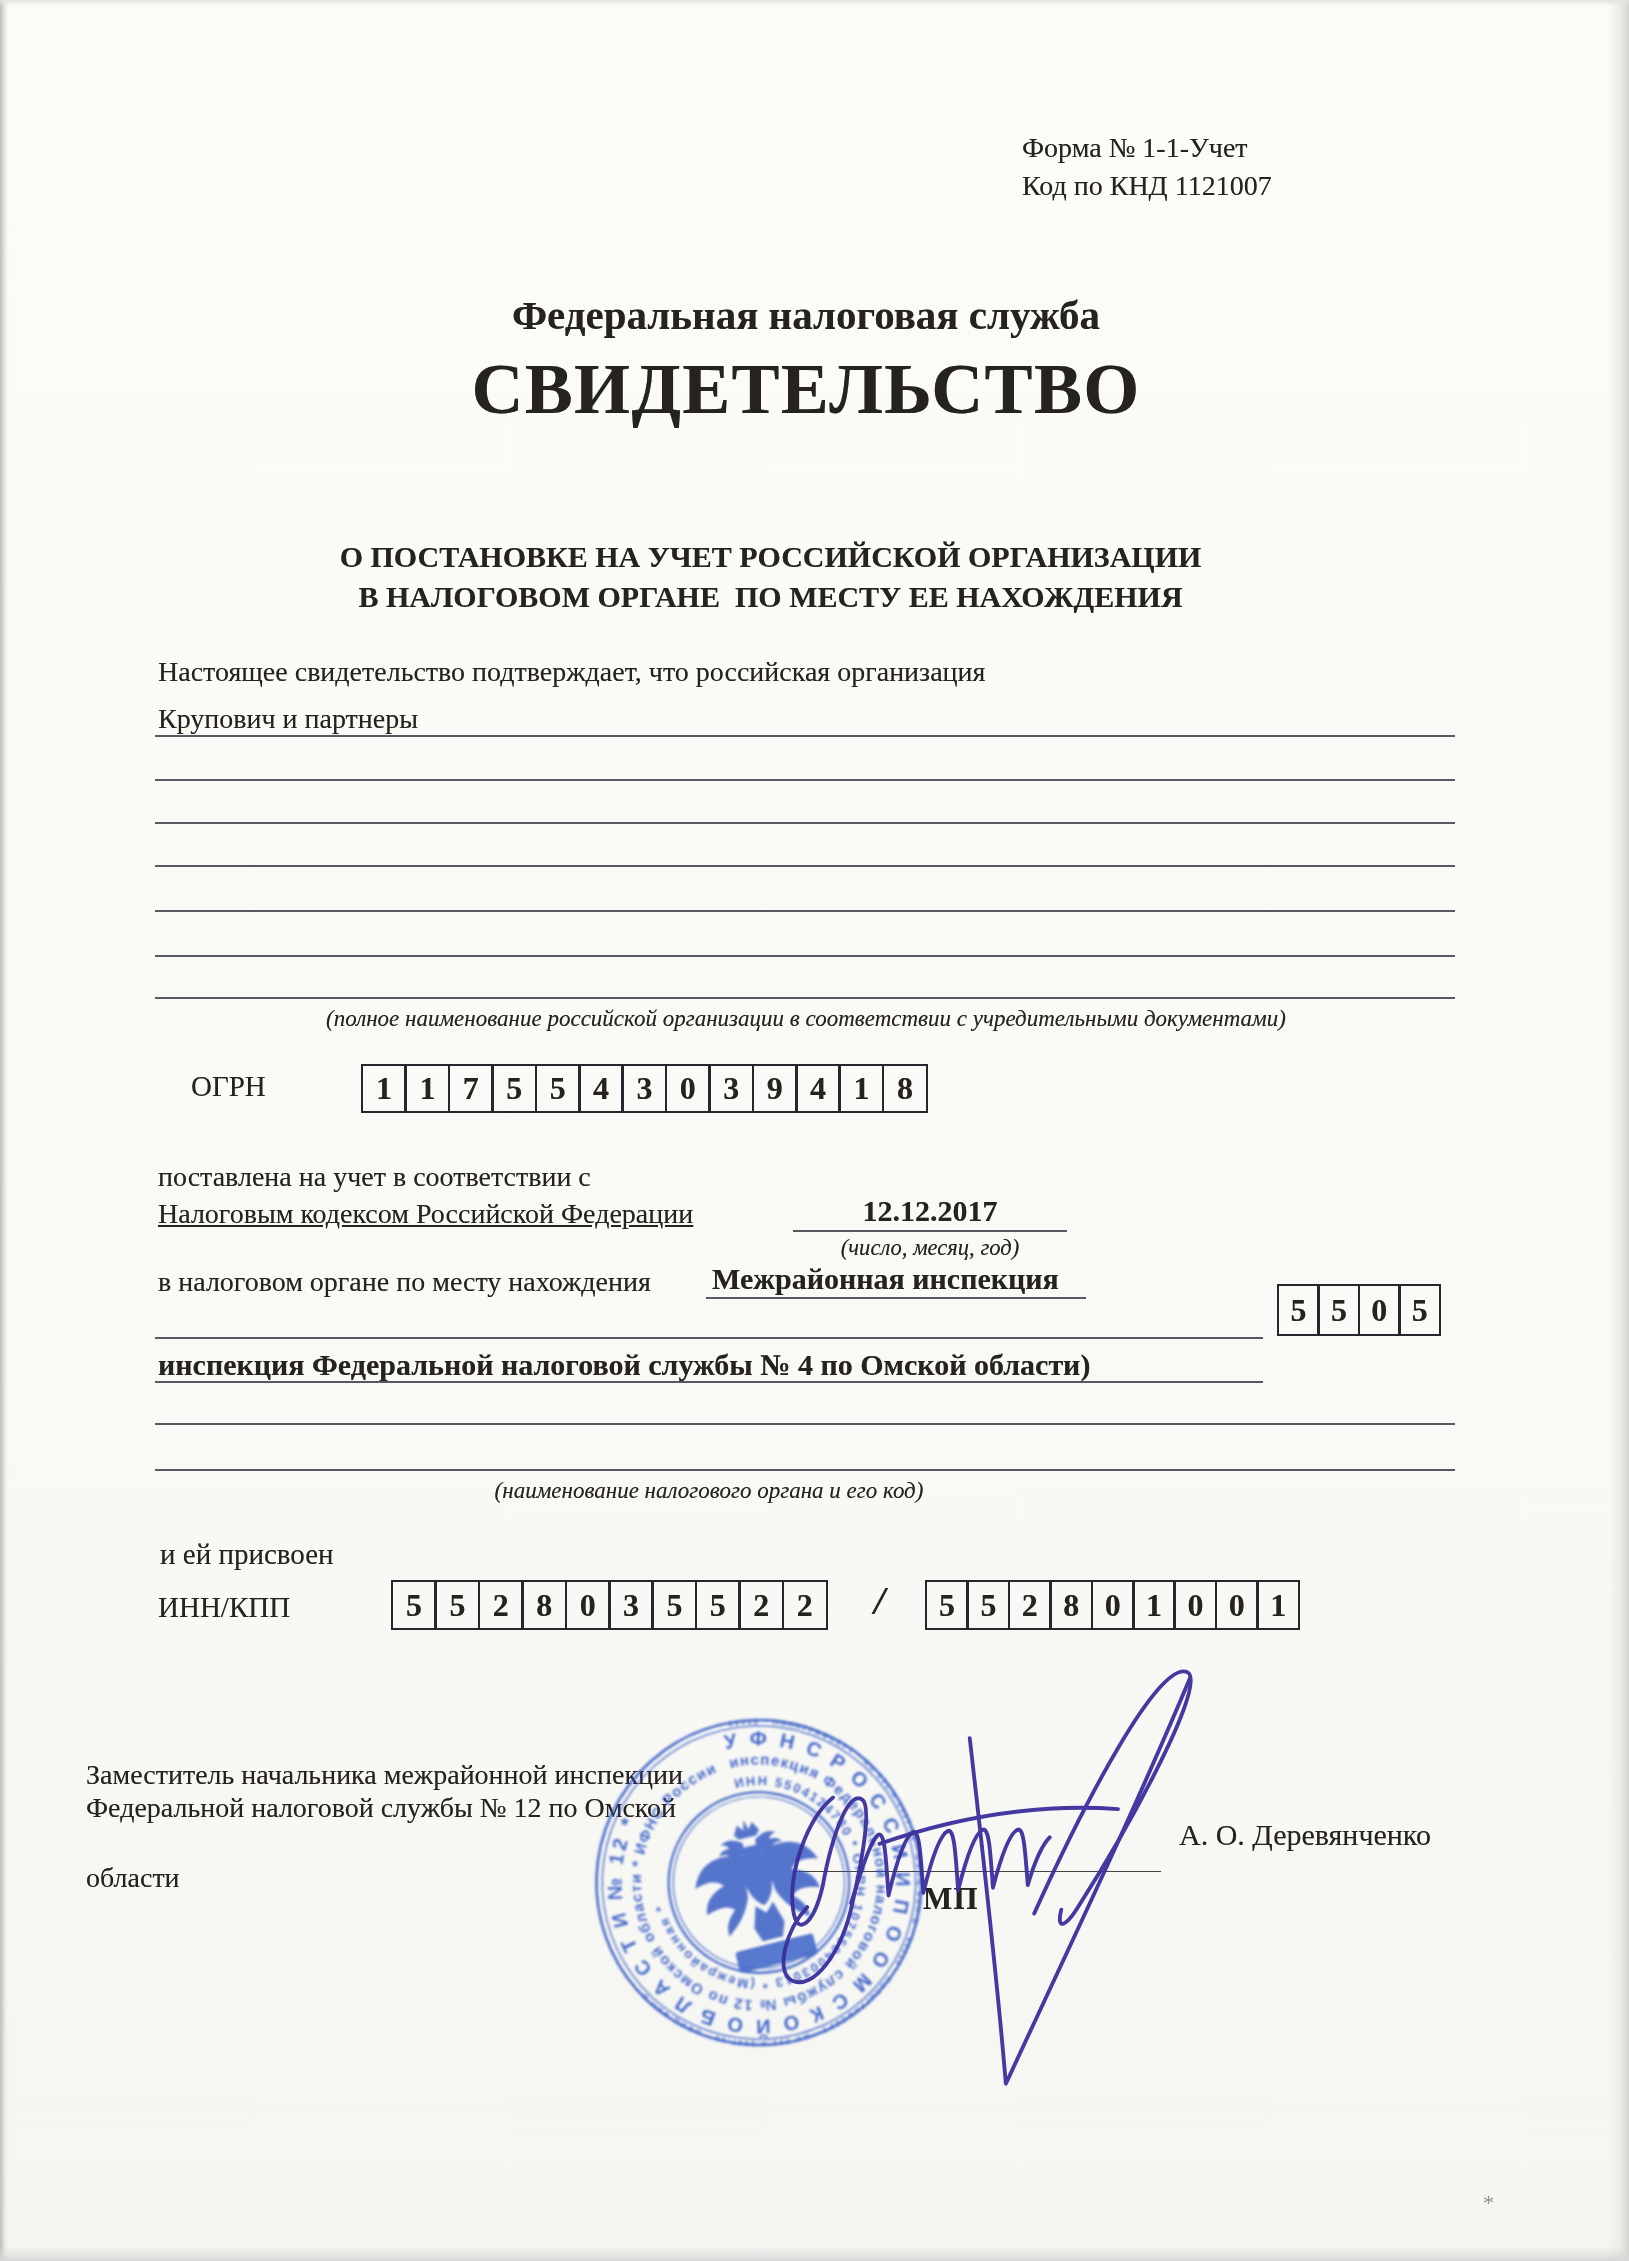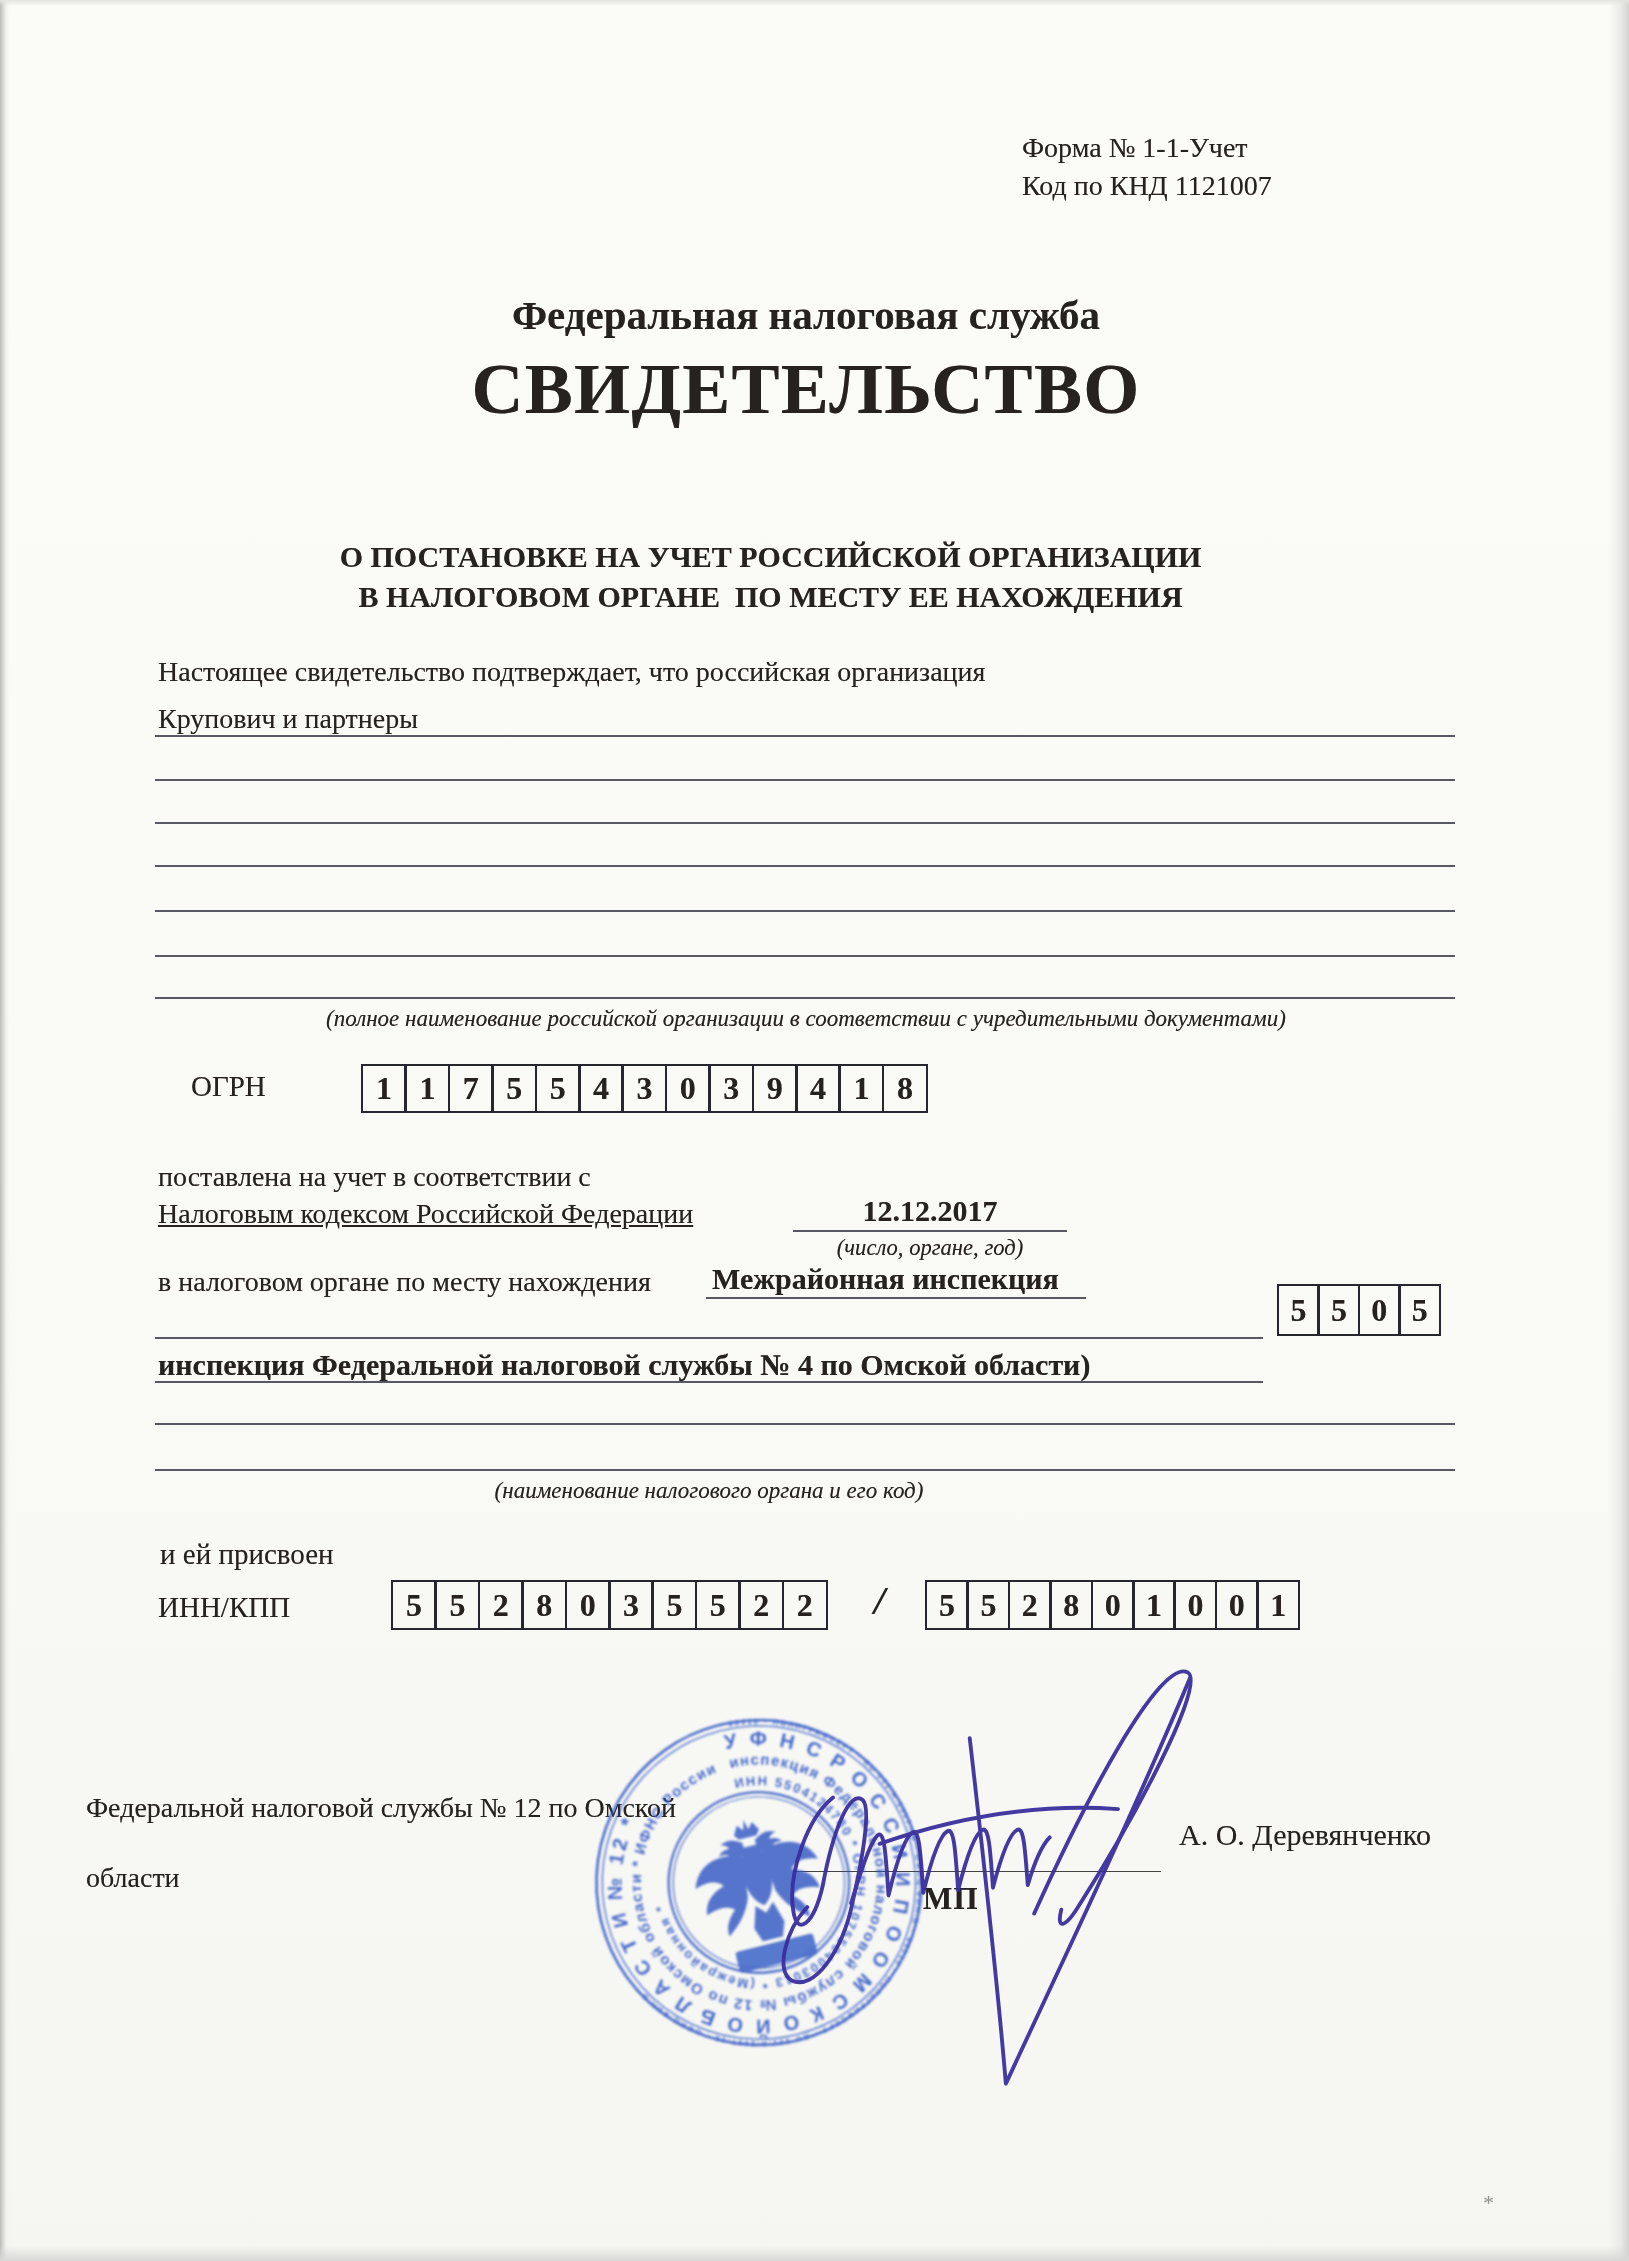--- a/index.html
+++ b/index.html
@@ -87,21 +87,21 @@
       <span class="cell">9</span>
       <span class="cell">4</span>
       <span class="cell">1</span>
       <span class="cell">8</span>
     </div>
 
   <div class="t" style="left:158px;top:1161px;font-size:28px;">поставлена на учет в соответствии с</div>
   <div class="t" style="left:158px;top:1198px;font-size:28px;text-decoration:underline;">Налоговым кодексом Российской Федерации</div>
   <div class="t b c" style="left:793px;top:1194px;width:274px;font-size:30px;">12.12.2017</div>
   <div class="rule" style="left:793px;top:1230px;width:274px;"></div>
-  <div class="t i c" style="left:793px;top:1235px;width:274px;font-size:22.6px;">(число, органе, год)</div>
+  <div class="t i c" style="left:793px;top:1235px;width:274px;font-size:22.6px;">(число, месяц, год)</div>
 
   <div class="t" style="left:158px;top:1266px;font-size:28px;">в налоговом органе по месту нахождения</div>
   <div class="t b" style="left:712px;top:1262px;font-size:30px;">Межрайонная инспекция</div>
   <div class="rule" style="left:706px;top:1297px;width:380px;"></div>
 
   <div class="rule" style="left:155px;top:1337px;width:1108px;"></div>
   <div class="boxrow" style="left:1277px;top:1284px;--cw:43px;--ch:52px;">
       <span class="cell">5</span>
       <span class="cell">5</span>
       <span class="cell">0</span>
@@ -135,20 +135,21 @@
       <span class="cell">5</span>
       <span class="cell">2</span>
       <span class="cell">8</span>
       <span class="cell">0</span>
       <span class="cell">1</span>
       <span class="cell">0</span>
       <span class="cell">0</span>
       <span class="cell">1</span>
     </div>
 
+  <div class="t" style="left:86px;top:1759px;font-size:28px;">Заместитель начальника межрайонной инспекции</div>
   <div class="t" style="left:86px;top:1792px;font-size:28px;">Федеральной налоговой службы № 12 по Омской</div>
   <div class="t" style="left:86px;top:1826px;font-size:28px;margin-top:36px;">области</div>
 
   <div class="thinline" style="left:793px;top:1871px;width:368px;"></div>
   <div class="t b" style="left:923px;top:1881px;font-size:31px;letter-spacing:1.3px;">МП</div>
   <div class="t" style="left:1179px;top:1818px;font-size:30px;">А. О. Деревянченко</div>
 
   <svg id="overlay" width="1630" height="2261" viewBox="0 0 2528 3507">
     <defs>
       <path id="rc246" d="M 0 -246 A 246 246 0 1 1 -0.2 -246"></path>

